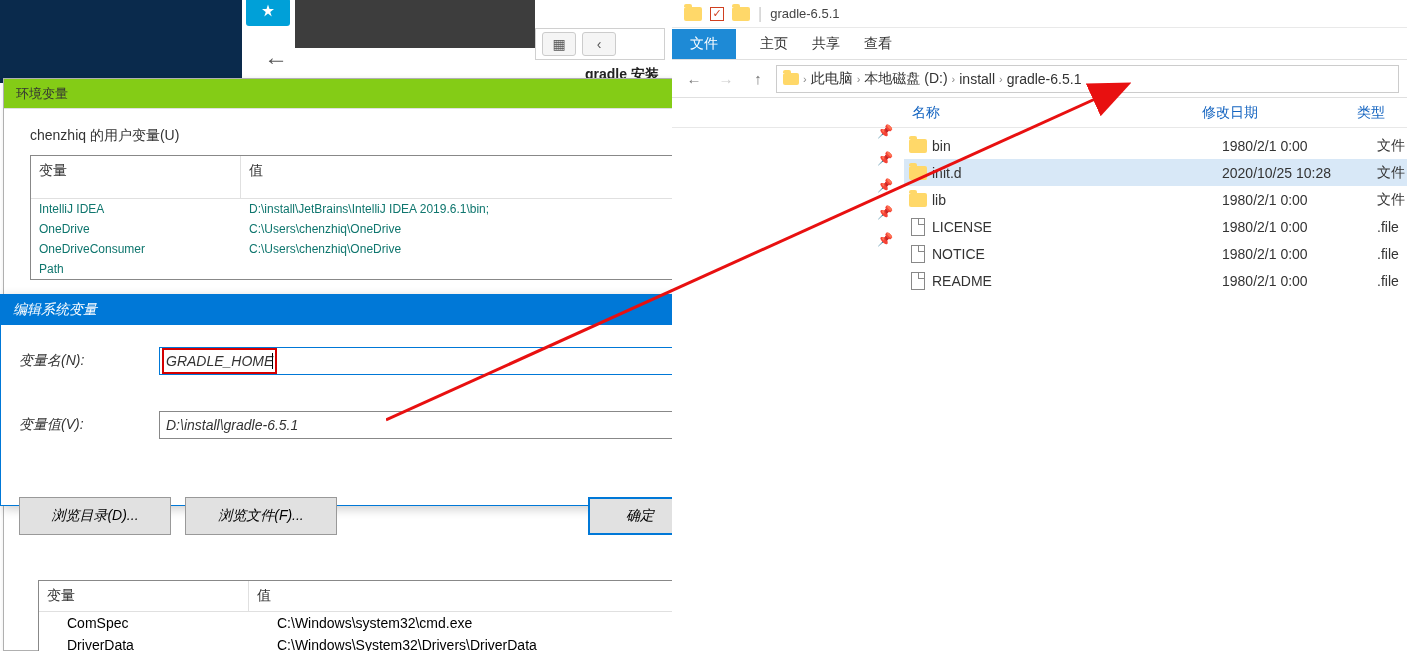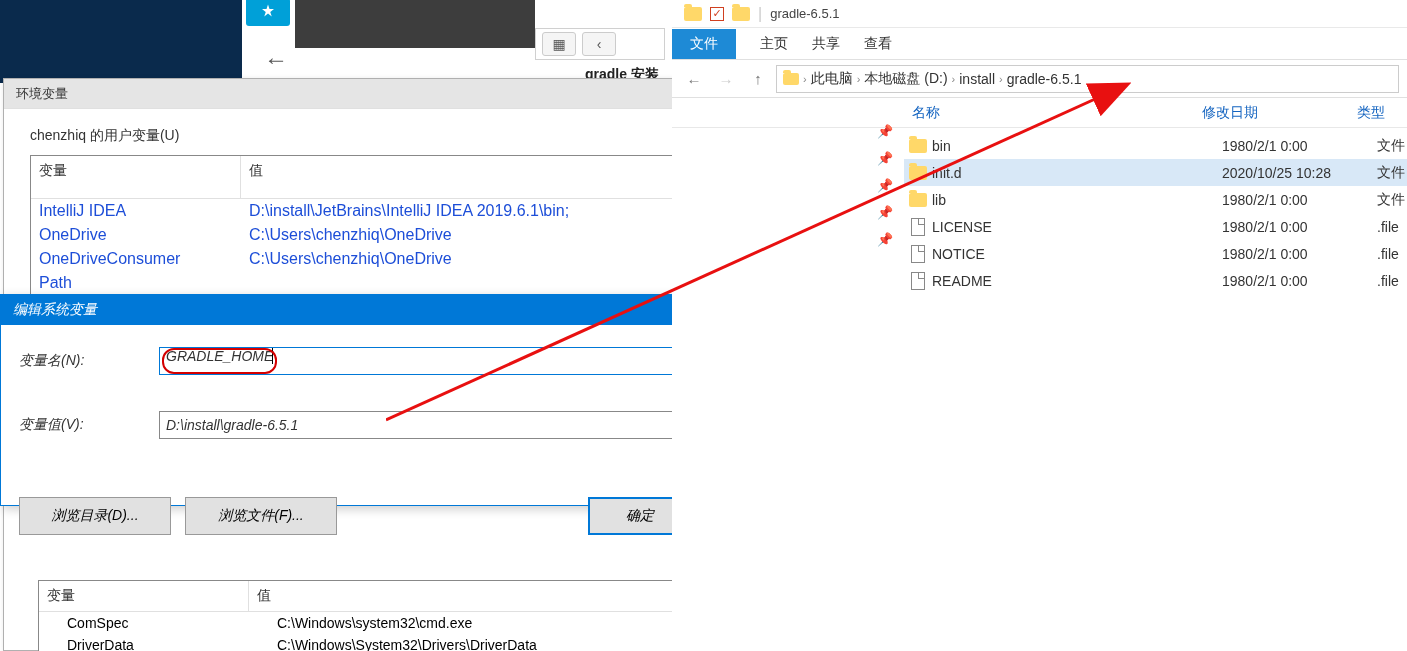--- a/index.html
+++ b/index.html
@@ -10,49 +10,49 @@
   .teal-sq { position:absolute; top:-2px; left:246px; width:44px; height:28px; background:#00a0d8; display:flex; align-items:center; justify-content:center; border-radius:3px; }
   .teal-sq svg { width:18px; height:18px; fill:#fff; }
   .back-row { position:absolute; top:32px; left:246px; height:50px; width:85px; display:flex; align-items:center; padding-left:18px; }
   .back-arrow { font-size:24px; color:#555; }
   .tab-bg { position:absolute; top:-2px; left:295px; width:240px; height:50px; background:#3d3d3d; }
   .white-strip { position:absolute; top:28px; left:535px; width:130px; height:32px; background:#fff; border:1px solid #d0d0d0; display:flex; align-items:center; gap:6px; padding:0 6px; }
   .sqbtn { width:34px; height:24px; border:1px solid #ccc; background:#f5f5f5; border-radius:3px; display:flex; align-items:center; justify-content:center; font-size:14px; color:#555;}
   .chn-title { position:absolute; top:66px; left:585px; font-size:14px; font-weight:bold; color:#222; }
   
   .env-dialog { position:absolute; top:78px; left:3px; width:793px; height:573px; background:#fff; border:1px solid #b0b0b0; box-shadow:2px 2px 6px rgba(0,0,0,0.15);}
-  .env-title { height:30px; background:#e5e5e5; display:flex; align-items:center; padding:0 12px; font-size:13px; color:#333; border-bottom:1px solid #e0e0e0;}
+  .env-title { height:30px; background:#84cc16; display:flex; align-items:center; padding:0 12px; font-size:13px; color:#333; border-bottom:1px solid #e0e0e0;}
   .env-title .close { margin-left:auto; font-size:18px; color:#555; }
   .env-body { padding:18px 26px 8px 26px; font-size:14px; color:#333;}
   .user-section-label { margin-bottom:10px; }
   .var-table { border:1px solid #888; width:100%; background:#fff; margin-top:6px;}
   .var-table .header-row { display:flex; background:#fff; border-bottom:1px solid #e0e0e0;}
   .var-table .header-row .col { padding:6px 8px; font-size:14px; color:#333; border-right:1px solid #e0e0e0;}
   .var-table .row { display:flex; }
-  .var-table .row .col { padding:3px 8px; font-size:16px; color:#1d4ed8; white-space:nowrap; overflow:hidden; text-overflow:ellipsis;}
+  .var-table .row .col { padding:3px 8px; font-size:12px; color:#0f766e; white-space:nowrap; overflow:hidden; text-overflow:ellipsis;}
   .col.name { width:210px; flex:0 0 210px;}
   .col.value { flex:1; }
   .scroll-col { width:18px; flex:0 0 18px; background:#f0f0f0; border-left:1px solid #d0d0d0;}
   .scroll-thumb { width:100%; height:40px; background:#c0c0c0; margin-top:2px;}
   
   .sys-table-wrap { position:absolute; top:501px; left:34px; width:730px; border:1px solid #888; border-top:none; background:#fff; }
   .sys-table-wrap .header-row { display:flex; border-top:1px solid #888; border-bottom:1px solid #e0e0e0;}
   .sys-table-wrap .header-row .col { padding:6px 8px; font-size:14px; color:#333; border-right:1px solid #e0e0e0;}
   .sys-table-wrap .row { display:flex;margin-left:20px;}
   .sys-table-wrap .row .col { padding:3px 8px; font-size:14px;}
   
   .edit-dialog { position:absolute; top:294px; left:0; width:829px; height:212px; background:#fff; border:1px solid #0078d7; box-shadow:3px 3px 10px rgba(0,0,0,0.2);font-style:italic;}
   .edit-title { height:30px; background:#0078d7; color:#fff; display:flex; align-items:center; padding:0 12px; font-size:14px;}
   .edit-title .close { margin-left:auto; width:40px; text-align:center; font-size:18px; }
   .edit-body { padding:22px 18px; font-size:14px; color:#333;}
   .form-row { display:flex; align-items:center; margin-bottom:36px; }
   .form-row label { width:140px; }
   .form-row .input { flex:1; height:28px; border:1px solid #888; padding:2px 6px; background:#fff; font-size:14px; display:flex; align-items:center;}
   .input.focus { border:1px solid #0078d7;}
-  .name-highlight { outline:2px solid #d40000; padding:8px 2px; height:100%; display:flex; align-items:flex-end; margin-left:-2px;border-radius:10px;}
+  .name-highlight { outline:2px solid #d40000; padding:0 2px; height:100%; display:flex; align-items:center; margin-left:-2px;}
   .cursor { border-right:1px solid #000; height:16px; margin-left:-1px;}
   .btn-row { display:flex; gap:14px; padding:0 18px 14px 18px;}
   .btn { width:152px; height:38px; border:1px solid #999; background:#e1e1e1; font-size:14px; display:flex; align-items:center; justify-content:center;}
   .btn.primary { border:2px solid #0078d7;}
   .btn-row .spacer { flex:1;}
   .btn.small { width:104px;}
   .resize-grip { position:absolute; right:3px; bottom:3px; width:12px; height:12px; }
   .resize-grip::before { content:''; position:absolute; right:0; bottom:0; width:0; height:0; border-left:10px solid transparent; border-bottom:10px solid #c0c0c0;}
   
   .explorer { position:absolute; top:0; left:672px; right:0; height:100%; background:#fff; }

